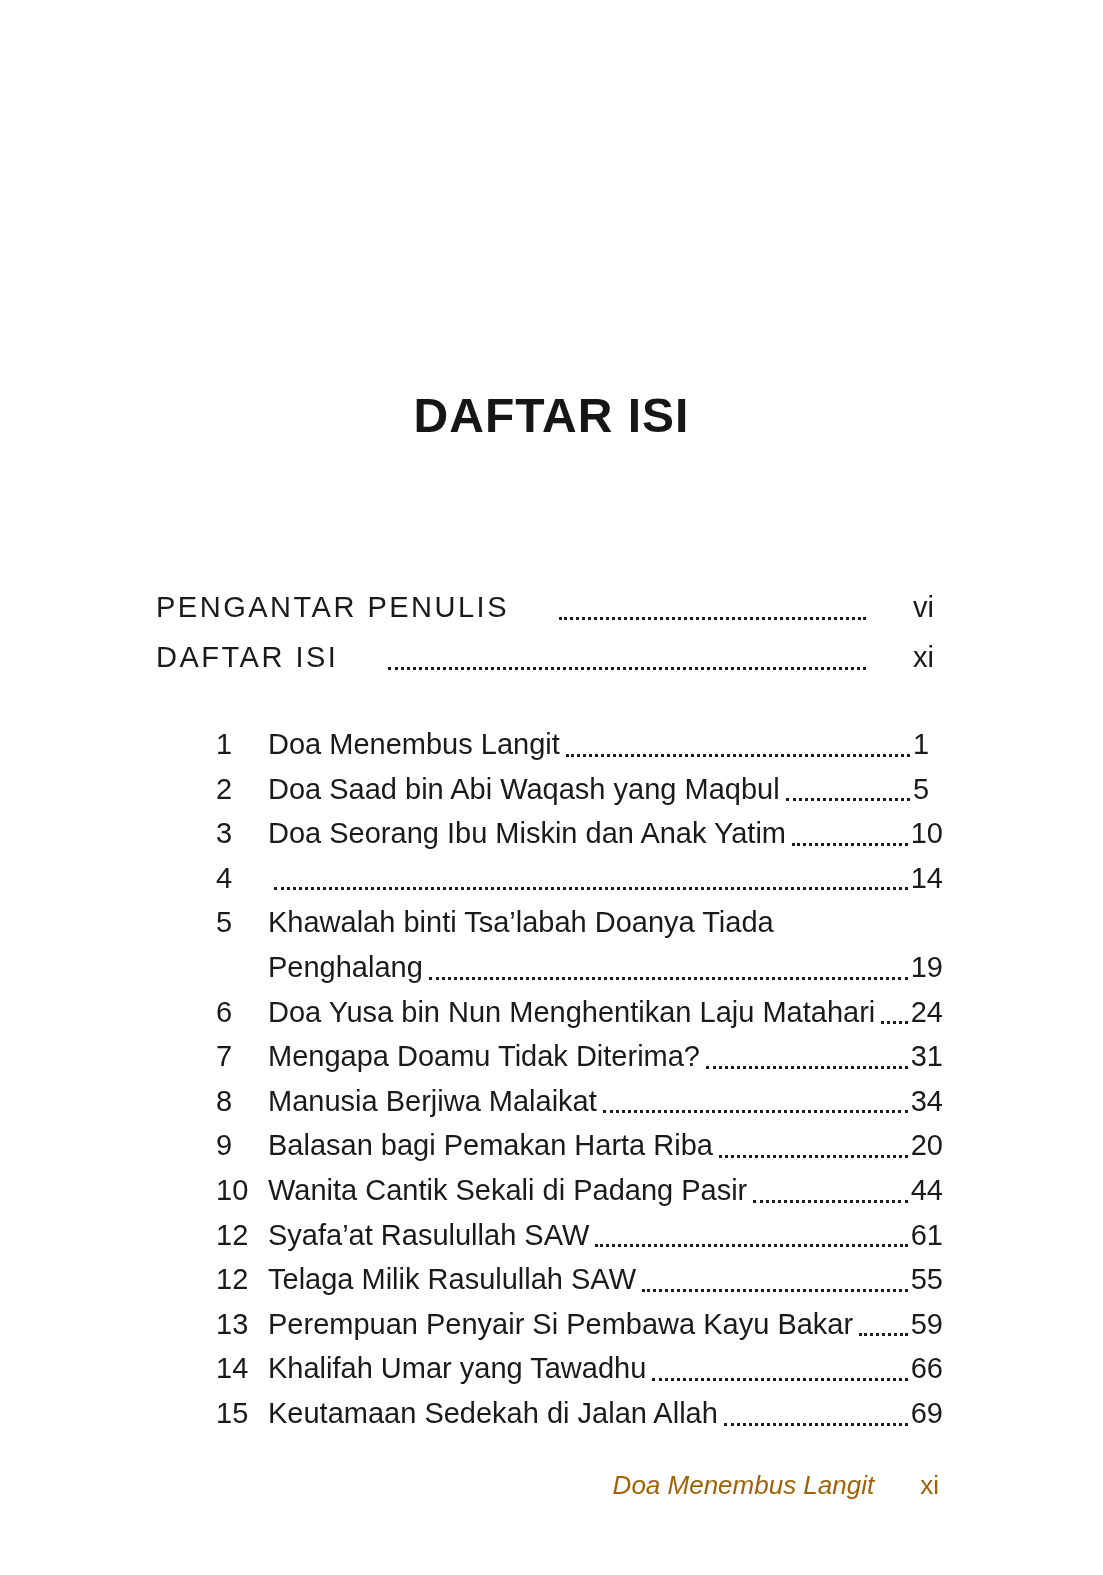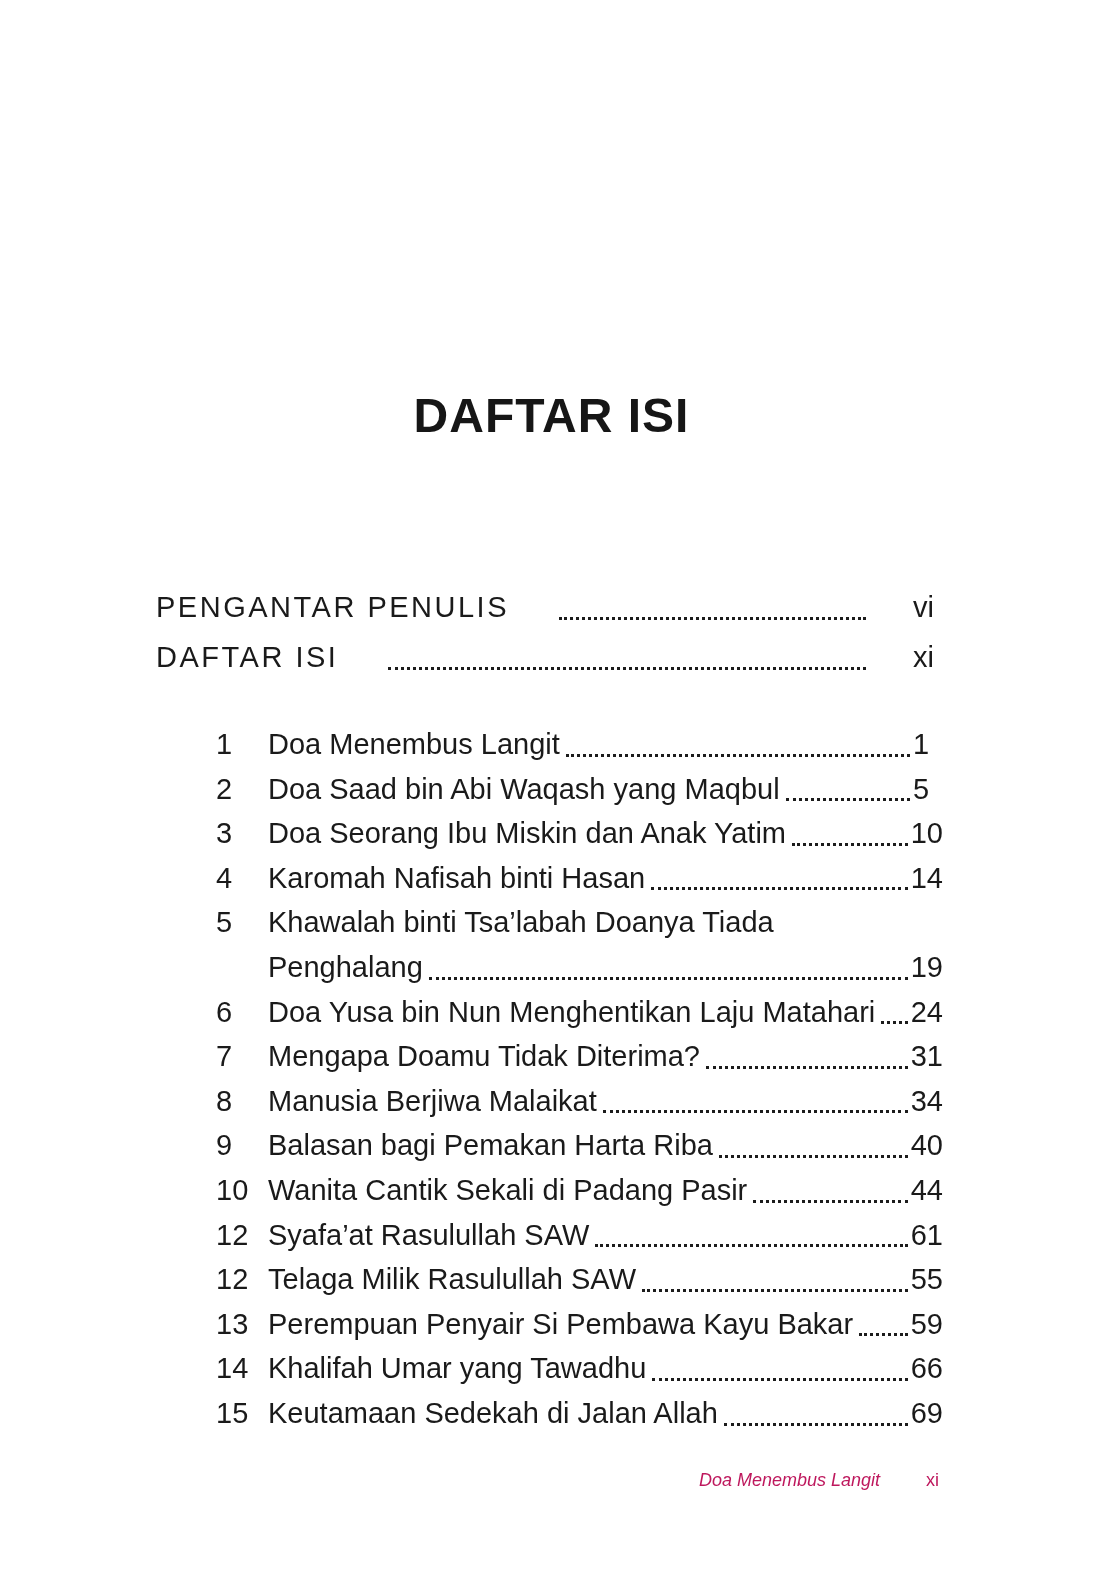--- a/index.html
+++ b/index.html
@@ -71,22 +71,22 @@
   }
   .row.no-leader .leader::after { display: none; }
   .page-num {
     min-width: 30px;
     white-space: nowrap;
   }
   .footer {
     position: absolute;
     top: 1466px;
     right: 163px;
-    font-size: 18px;
-    color: #be185d;
+    font-size: 26px;
+    color: #a16207;
     white-space: nowrap;
   }
   .footer .book { font-style: italic; margin-right: 46px; }
 </style>
 </head>
 <body>
 
 <div class="page">
   <h1 class="doc-title">DAFTAR ISI</h1>
 
@@ -123,21 +123,20 @@
 
   <div class="row">
     <span class="no">3</span>
     <span class="entry-title">Doa Seorang Ibu Miskin dan Anak Yatim</span>
     <span class="leader"></span>
     <span class="page-num">10</span>
   </div>
 
   <div class="row">
     <span class="no">4</span>
-    <span class="entry-title">Karomah Nafisah binti Hasan</span>
     <span class="leader"></span>
     <span class="page-num">14</span>
   </div>
 
   <div class="row no-leader">
     <span class="no">5</span>
     <span class="entry-title">Khawalah binti Tsa’labah Doanya Tiada</span>
     <span class="leader"></span>
     <span class="page-num"></span>
   </div>
@@ -167,21 +166,21 @@
     <span class="no">8</span>
     <span class="entry-title">Manusia Berjiwa Malaikat</span>
     <span class="leader"></span>
     <span class="page-num">34</span>
   </div>
 
   <div class="row">
     <span class="no">9</span>
     <span class="entry-title">Balasan bagi Pemakan Harta Riba</span>
     <span class="leader"></span>
-    <span class="page-num">40</span>
+    <span class="page-num">20</span>
   </div>
 
   <div class="row">
     <span class="no">10</span>
     <span class="entry-title">Wanita Cantik Sekali di Padang Pasir</span>
     <span class="leader"></span>
     <span class="page-num">44</span>
   </div>
 
   <div class="row">

